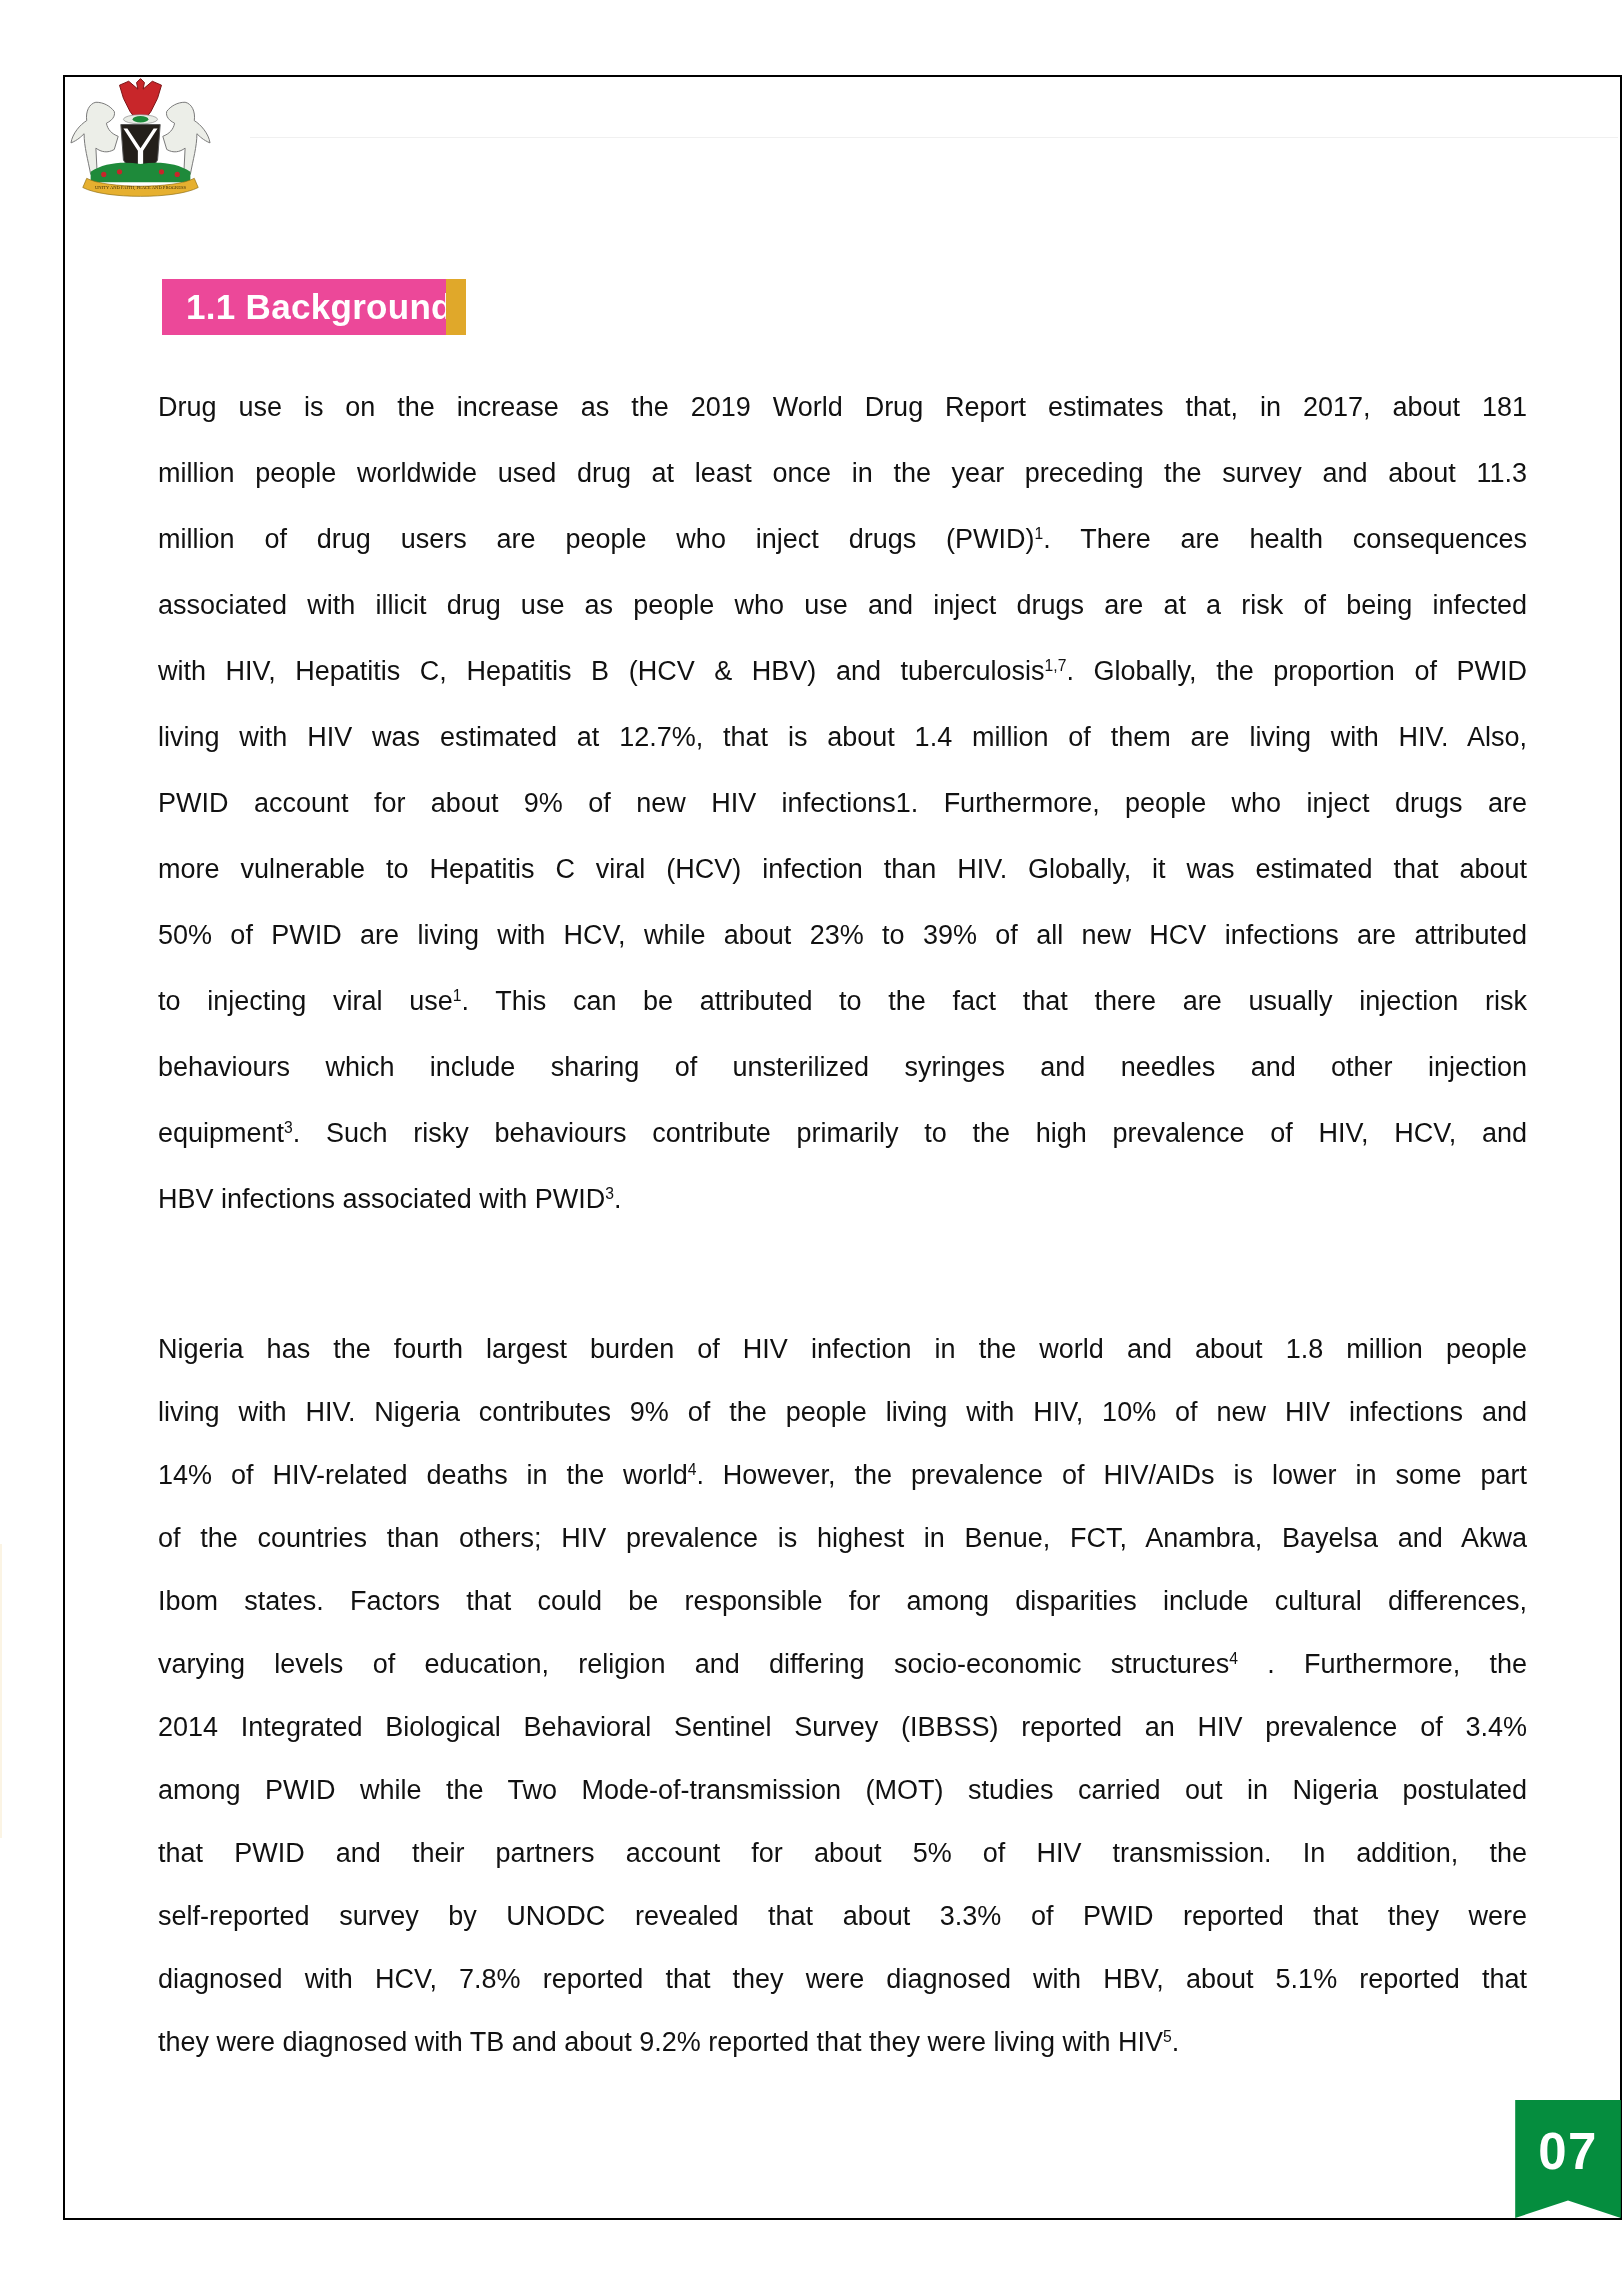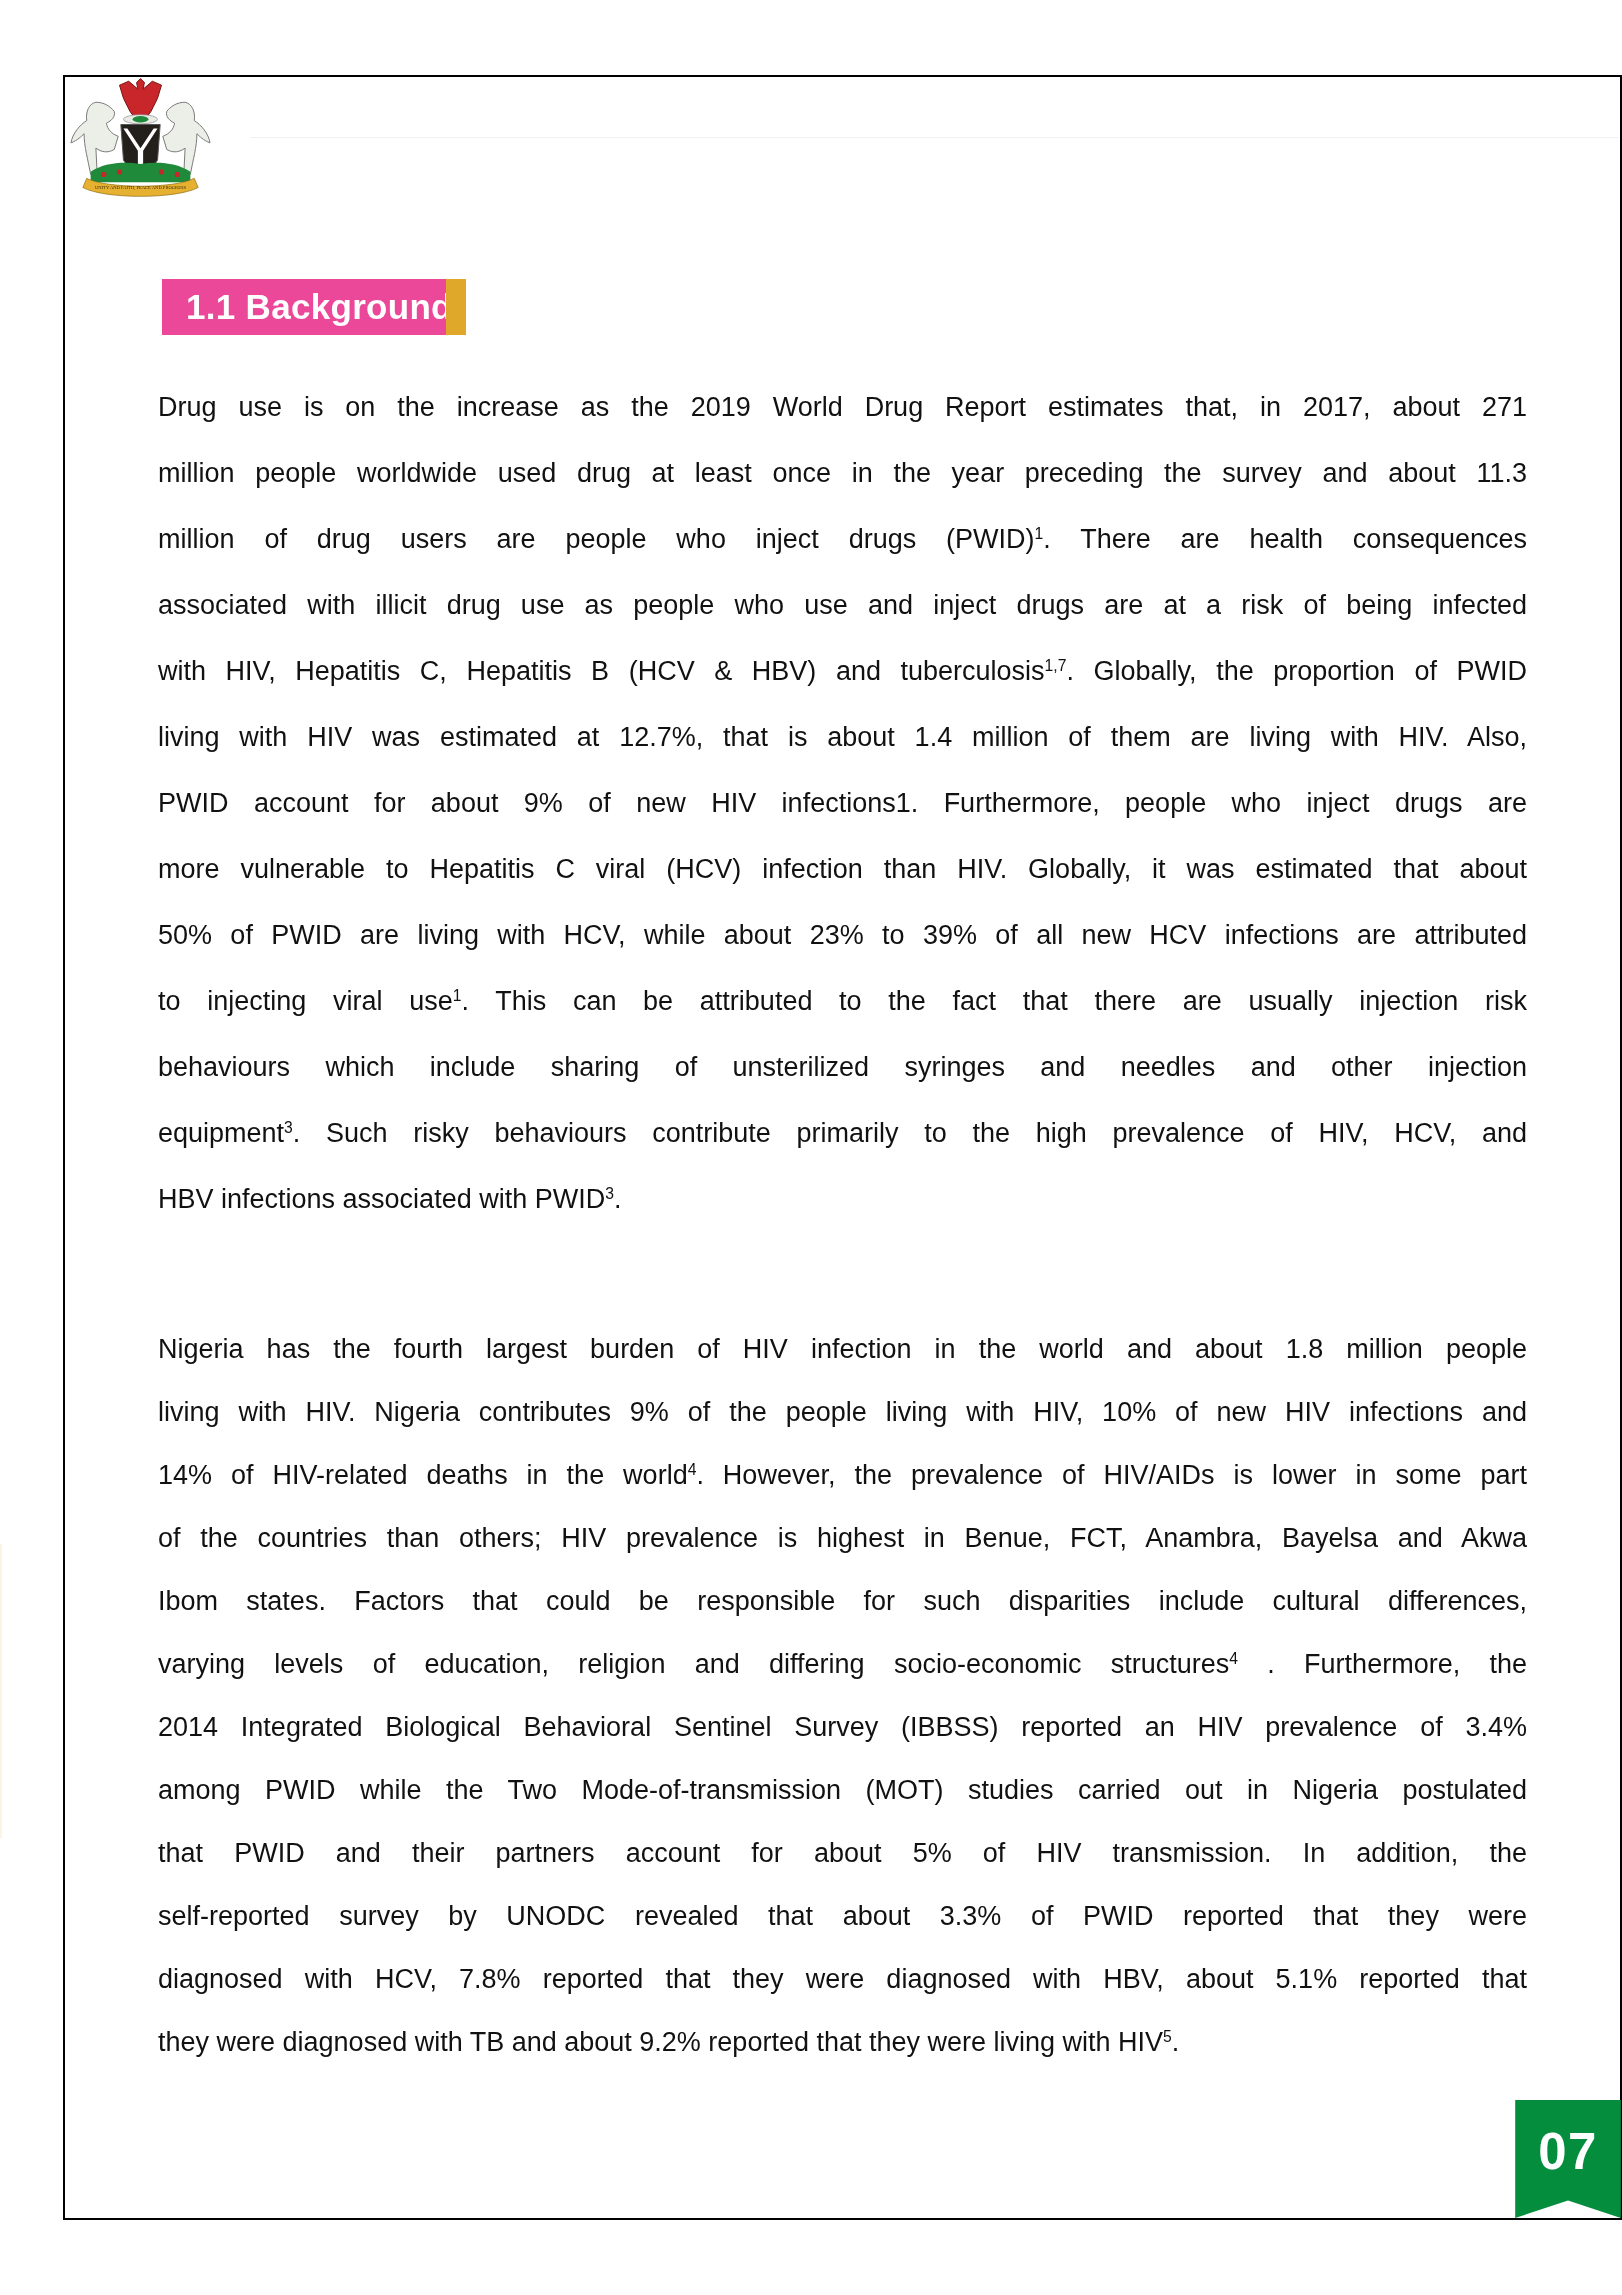--- a/index.html
+++ b/index.html
@@ -88,40 +88,40 @@
   <path d="M30 156 c30 16 134 16 164 0 l6 14 c-34 18 -142 18 -176 0z" fill="#e6b030" stroke="#8a6a10" stroke-width="1"></path>
   <text x="112" y="173" text-anchor="middle" font-family="Liberation Serif, serif" font-size="7" fill="#3a2a05">UNITY AND FAITH, PEACE AND PROGRESS</text>
 </svg>
 
 <div class="section-heading">
   <span class="title">1.1 Background</span>
   <span class="accent"></span>
 </div>
 
 <div class="body-text p1" id="para-0" style="top:374px;">
-    <div class="line" style="word-spacing: 0px;"><span>Drug use is on the increase as the 2019 World Drug Report estimates that, in 2017, about 271</span></div>
+    <div class="line" style="word-spacing: 0px;"><span>Drug use is on the increase as the 2019 World Drug Report estimates that, in 2017, about 181</span></div>
     <div class="line" style="word-spacing: 0px;"><span>million people worldwide used drug at least once in the year preceding the survey and about 11.3</span></div>
     <div class="line" style="word-spacing: 0px;"><span>million of drug users are people who inject drugs (PWID)</span><sup>1</sup><span>. There are health consequences</span></div>
     <div class="line" style="word-spacing: 0px;"><span>associated with illicit drug use as people who use and inject drugs are at a risk of being infected</span></div>
     <div class="line" style="word-spacing: 0px;"><span>with HIV, Hepatitis C, Hepatitis B (HCV &amp; HBV) and tuberculosis</span><sup>1,7</sup><span>. Globally, the proportion of PWID</span></div>
     <div class="line" style="word-spacing: 0px;"><span>living with HIV was estimated at 12.7%, that is about 1.4 million of them are living with HIV. Also,</span></div>
     <div class="line" style="word-spacing: 0px;"><span>PWID account for about 9% of new HIV infections1. Furthermore, people who inject drugs are</span></div>
     <div class="line" style="word-spacing: 0px;"><span>more vulnerable to Hepatitis C viral (HCV) infection than HIV. Globally, it was estimated that about</span></div>
     <div class="line" style="word-spacing: 0px;"><span>50% of PWID are living with HCV, while about 23% to 39% of all new HCV infections are attributed</span></div>
     <div class="line" style="word-spacing: 0px;"><span>to injecting viral use</span><sup>1</sup><span>. This can be attributed to the fact that there are usually injection risk</span></div>
     <div class="line" style="word-spacing: 0px;"><span>behaviours which include sharing of unsterilized syringes and needles and other injection</span></div>
     <div class="line" style="word-spacing: 0px;"><span>equipment</span><sup>3</sup><span>. Such risky behaviours contribute primarily to the high prevalence of HIV, HCV, and</span></div>
     <div class="line last"><span>HBV infections associated with PWID</span><sup>3</sup><span>.</span></div>
   </div>
 <div class="body-text p2" id="para-1" style="top:1318px;">
     <div class="line" style="word-spacing: 0px;"><span>Nigeria has the fourth largest burden of HIV infection in the world and about 1.8 million people</span></div>
     <div class="line" style="word-spacing: 0px;"><span>living with HIV. Nigeria contributes 9% of the people living with HIV, 10% of new HIV infections and</span></div>
     <div class="line" style="word-spacing: 0px;"><span>14% of HIV-related deaths in the world</span><sup>4</sup><span>. However, the prevalence of HIV/AIDs is lower in some part</span></div>
     <div class="line" style="word-spacing: 0px;"><span>of the countries than others; HIV prevalence is highest in Benue, FCT, Anambra, Bayelsa and Akwa</span></div>
-    <div class="line" style="word-spacing: 0px;"><span>Ibom states. Factors that could be responsible for such disparities include cultural differences,</span></div>
+    <div class="line" style="word-spacing: 0px;"><span>Ibom states. Factors that could be responsible for among disparities include cultural differences,</span></div>
     <div class="line" style="word-spacing: 0px;"><span>varying levels of education, religion and differing socio-economic structures</span><sup>4</sup><span> .  Furthermore, the</span></div>
     <div class="line" style="word-spacing: 0px;"><span>2014 Integrated Biological Behavioral Sentinel Survey (IBBSS) reported an HIV prevalence of 3.4%</span></div>
     <div class="line" style="word-spacing: 0px;"><span>among PWID while the Two Mode-of-transmission (MOT) studies carried out in Nigeria postulated</span></div>
     <div class="line" style="word-spacing: 0px;"><span>that PWID and their partners account for about 5% of HIV transmission. In addition, the</span></div>
     <div class="line" style="word-spacing: 0px;"><span>self-reported survey by UNODC revealed that about 3.3% of PWID reported that they were</span></div>
     <div class="line" style="word-spacing: 0px;"><span>diagnosed with HCV, 7.8% reported that they were diagnosed with HBV, about 5.1% reported that</span></div>
     <div class="line last"><span>they were diagnosed with TB and about 9.2% reported that they were living with HIV</span><sup>5</sup><span>.</span></div>
   </div>
 
 <div class="page-badge">

